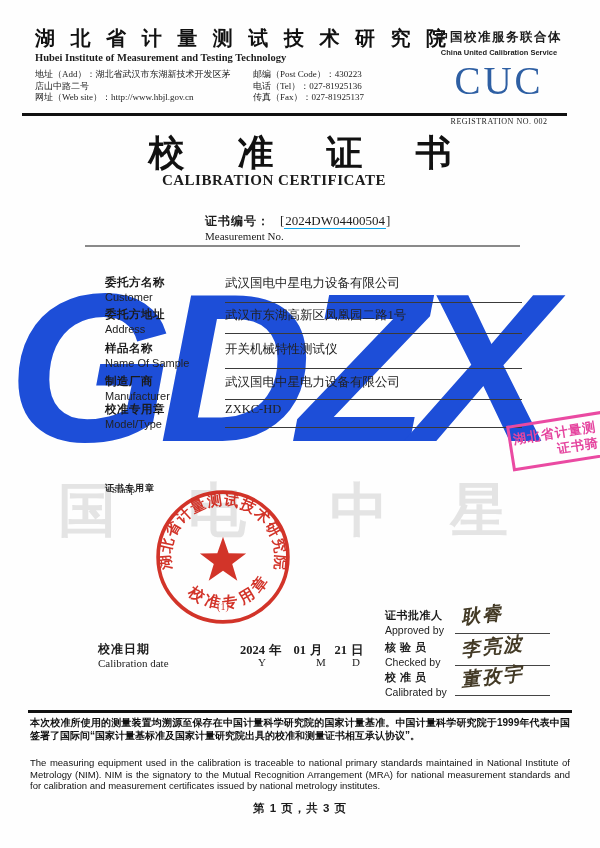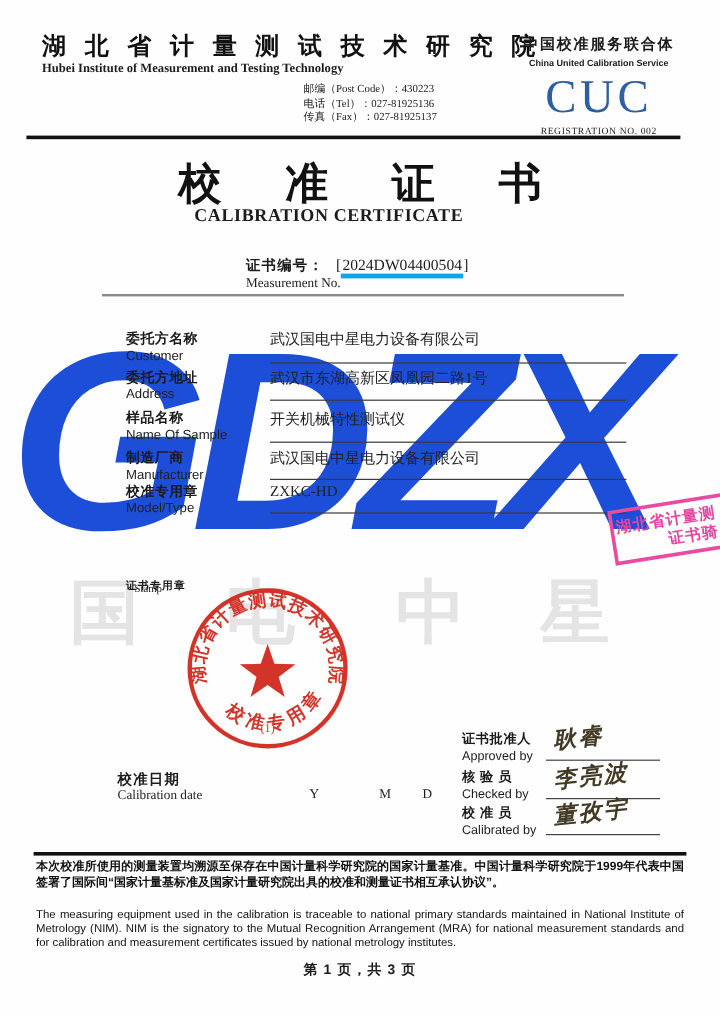--- a/index.html
+++ b/index.html
@@ -17,36 +17,36 @@
 
   
   .inst-zh { left:35px; top:25px; font-size:20px; font-weight:bold; letter-spacing:5px; color:#111; }
   .inst-en { left:35px; top:52px; font-family:"Liberation Serif", serif; font-weight:bold; font-size:10.5px; }
   .addr-block { left:35px; top:69px; width:215px; font-family:"Liberation Serif", serif; font-size:9px; line-height:11.5px; color:#222; }
   .contact-block { left:253px; top:69px; width:165px; font-family:"Liberation Serif", serif; font-size:9px; line-height:11.5px; color:#222; }
   .cuc-block { left:420px; top:29px; width:158px; text-align:center; }
   .cuc-zh { font-size:12.5px; font-weight:bold; letter-spacing:1.5px; }
   .cuc-en { font-size:7.5px; font-weight:bold; margin-top:2px; }
   .cuc-abbr { font-family:"Liberation Serif", serif; font-size:39px; letter-spacing:3px; margin-top:1px; }
-  .cuc-reg { font-family:"Liberation Serif", serif; font-size:8px; margin-top:2px; letter-spacing:0.5px;text-align:center; }
+  .cuc-reg { font-family:"Liberation Serif", serif; font-size:8px; margin-top:14px; letter-spacing:0.5px;text-align:center; }
 
   .double-rule { left:22px; top:113px; width:545px; height:3px;
     border-top:2.5px solid #111; border-bottom:1.5px solid #111; }
 
   
   .title-zh { left:0; top:129px; width:600px; text-align:center;
     font-family:"Liberation Serif", serif; font-size:36px; font-weight:600;
     letter-spacing:22px; text-indent:22px; color:#111; }
   .title-en { left:0; top:172px; width:548px; text-align:center;
     font-family:"Liberation Serif", serif; font-size:15px; font-weight:bold; letter-spacing:0.5px; }
 
   .certno-row { left:205px; top:213px; font-size:12px; }
   .certno-label { font-weight:bold; letter-spacing:1px; }
   .certno-value { font-family:"Liberation Serif", serif; font-size:13px; margin-left:10px; }
-  .certno-core { border-bottom:4px solid #0ea5e9; padding:0 1px; }
+  .certno-core { border-bottom:1px solid #0ea5e9; padding:0 1px; }
   .certno-en { left:205px; top:230px; font-family:"Liberation Serif", serif; font-size:11px; }
   .thin-rule { left:85px; top:245px; width:435px; height:2px; background:#8a8a8a; }
 
   
   .frow { position:absolute; left:105px; width:415px; z-index:1; }
   .flabel { position:absolute; left:0; top:0; width:118px; }
   .flabel .zh { font-size:11.5px; font-weight:bold; letter-spacing:0.5px; color:#1a1a1a; }
   .flabel .en { font-size:11px; color:#222; margin-top:1px; }
   .fvalue { position:absolute; left:120px; top:0; width:297px; border-bottom:1px solid #3a3a3a;
     font-family:"Liberation Serif", serif; font-size:12.5px; color:#222; }
@@ -95,20 +95,25 @@
 
   <div class="wm-letters">GDZX</div>
   <span class="wm-char" style="left:58px;">国</span>
   <span class="wm-char" style="left:188px;">电</span>
   <span class="wm-char" style="left:330px;">中</span>
   <span class="wm-char" style="left:450px;">星</span>
 
   <div class="abs inst-zh">湖 北 省 计 量 测 试 技 术 研 究 院</div>
   <div class="abs inst-en">Hubei Institute of Measurement and Testing Technology</div>
 
+  <div class="abs addr-block">
+    <div>地址（Add）：湖北省武汉市东湖新技术开发区茅</div>
+    <div>店山中路二号</div>
+    <div>网址（Web site）：http://www.hbjl.gov.cn</div>
+  </div>
   <div class="abs contact-block">
     <div>邮编（Post Code）：430223</div>
     <div>电话（Tel）：027-81925136</div>
     <div>传真（Fax）：027-81925137</div>
   </div>
 
   <div class="abs cuc-block">
     <div class="cuc-zh">中国校准服务联合体</div>
     <div class="cuc-en">China United Calibration Service</div>
     <div class="cuc-abbr" style="color:#2e5fa3;">CUC</div>
@@ -198,20 +203,23 @@
   </div>
   <div class="sigrow" style="top:670px;height:28px;">
     <div class="zh">校 准 员</div>
     <div class="en">Calibrated by</div>
     <div class="sigline"></div>
     <div class="signame">董孜宇</div>
   </div>
 
   <div class="abs date-label-zh">校准日期</div>
   <div class="abs date-label-en">Calibration date</div>
+  <div class="abs date-vals">
+    <span class="dv-num">2024</span><span class="dv-unit">年</span><span class="dv-num">01</span><span class="dv-unit">月</span><span class="dv-num">21</span><span>日</span>
+  </div>
   <span class="ymd" style="left:258px;">Y</span>
   <span class="ymd" style="left:316px;">M</span>
   <span class="ymd" style="left:352px;">D</span>
 
   <div class="abs foot-rule"></div>
   <div class="abs note-zh">本次校准所使用的测量装置均溯源至保存在中国计量科学研究院的国家计量基准。中国计量科学研究院于1999年代表中国签署了国际间“国家计量基标准及国家计量研究院出具的校准和测量证书相互承认协议”。</div>
   <div class="abs note-en">The measuring equipment used in the calibration is traceable to national primary standards maintained in National Institute of Metrology (NIM). NIM is the signatory to the Mutual Recognition Arrangement (MRA) for national measurement standards and for calibration and measurement certificates issued by national metrology institutes.</div>
   <div class="abs page-no">第 1 页，共 3 页</div>
 
 </div>

